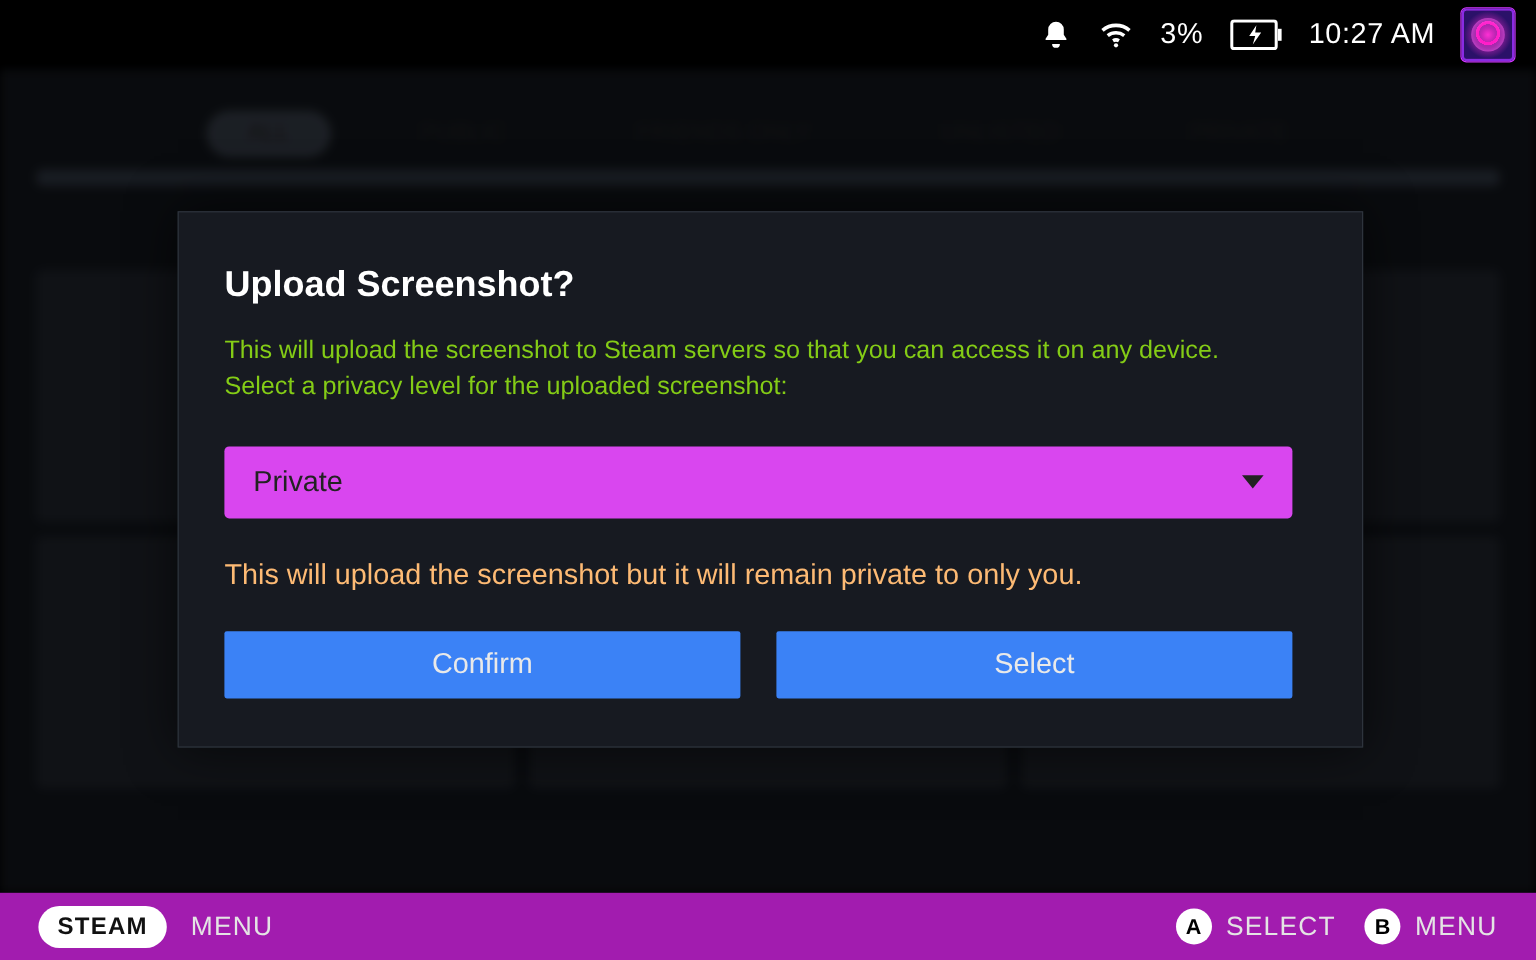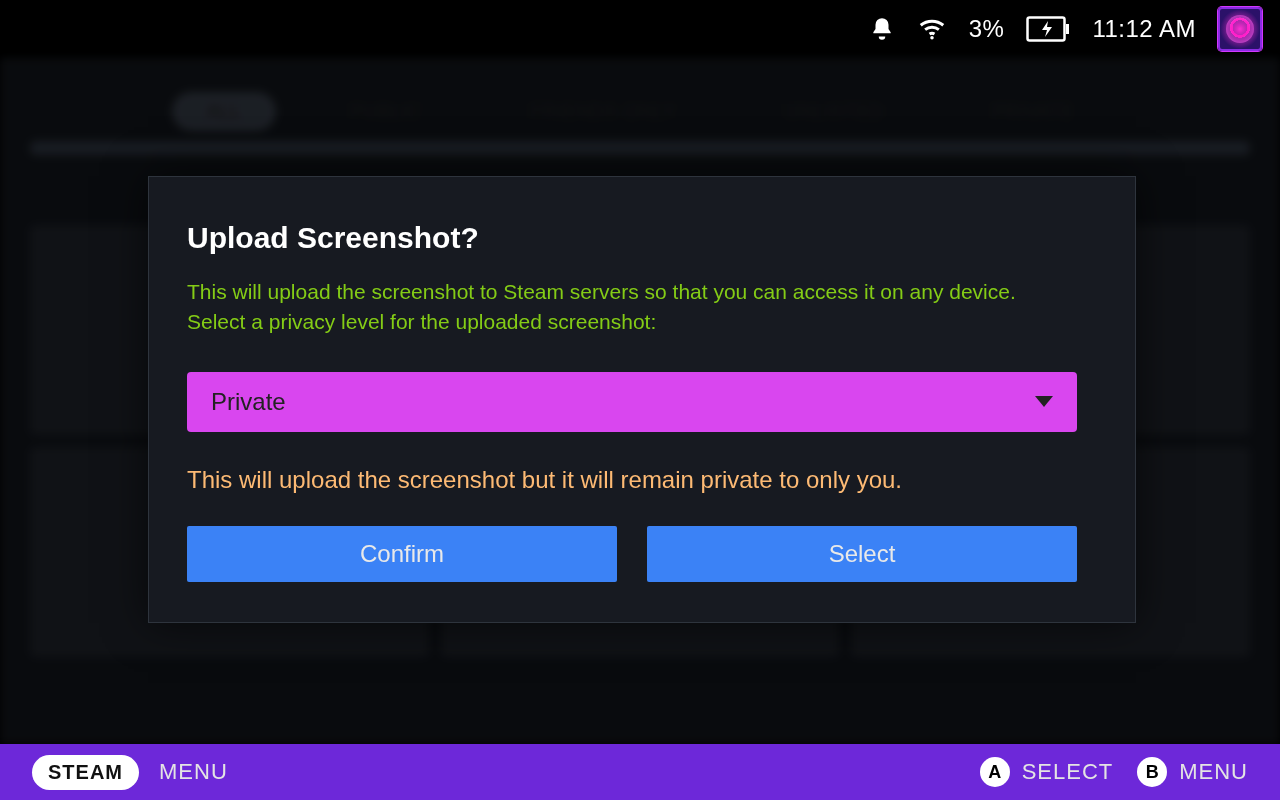--- a/index.html
+++ b/index.html
@@ -81,21 +81,21 @@
     .btn-row { display:flex; gap:30px; }
     .btn {
       flex:1; height:56px; background:#3b82f6; color:#e9e9e9;
       display:flex; align-items:center; justify-content:center;
       font-size:24px; border:none; cursor:pointer; border-radius:2px;
     }
 
     
     .footer {
       position:absolute; left:0; right:0; bottom:0; height:56px;
-      background:#6d28d9; display:flex; align-items:center;
+      background:#a21caf; display:flex; align-items:center;
       justify-content:space-between; padding:0 32px; z-index:30;
     }
     .footer-left { display:flex; align-items:center; gap:20px; }
     .steam-pill { background:#fff; color:#111; font-weight:700; font-size:20px; letter-spacing:1px; padding:6px 16px; border-radius:20px; }
     .footer-label { color:#e4e4e4; font-size:22px; letter-spacing:1px; }
     .footer-right { display:flex; align-items:center; gap:24px; }
     .hint-group { display:flex; align-items:center; gap:12px; }
     .glyph { width:30px; height:30px; border-radius:50%; background:#fff; color:#000; font-weight:700; display:flex; align-items:center; justify-content:center; font-size:18px; }
   </style>
 </head>
@@ -116,21 +116,21 @@
       </svg>
   </span>
   <span class="status-text">3%</span>
   <span class="status-icon">
     <svg width="44" height="26" viewBox="0 0 44 26" fill="none" stroke="#fff" stroke-width="2.5">
         <rect x="1.5" y="1.5" width="37" height="23" rx="2"></rect>
         <rect x="40" y="8" width="3" height="10" fill="#fff" stroke="none"></rect>
         <path d="M22 5l-6 9h5l-2 7 7-10h-5l1-6z" fill="#fff" stroke="none"></path>
       </svg>
   </span>
-  <span class="status-text">11:12 AM</span>
+  <span class="status-text">10:27 AM</span>
   <div class="avatar"></div>
 </div>
 
 <div class="bg-dim">
   <div class="bg-tabs">
     <div class="bg-pill">ALL</div>
     <div class="bg-pill alt">PUBLIC</div>
     <div class="bg-pill alt">FRIENDS ONLY</div>
     <div class="bg-pill alt">UNLISTED</div>
     <div class="bg-pill alt">PRIVATE</div>

